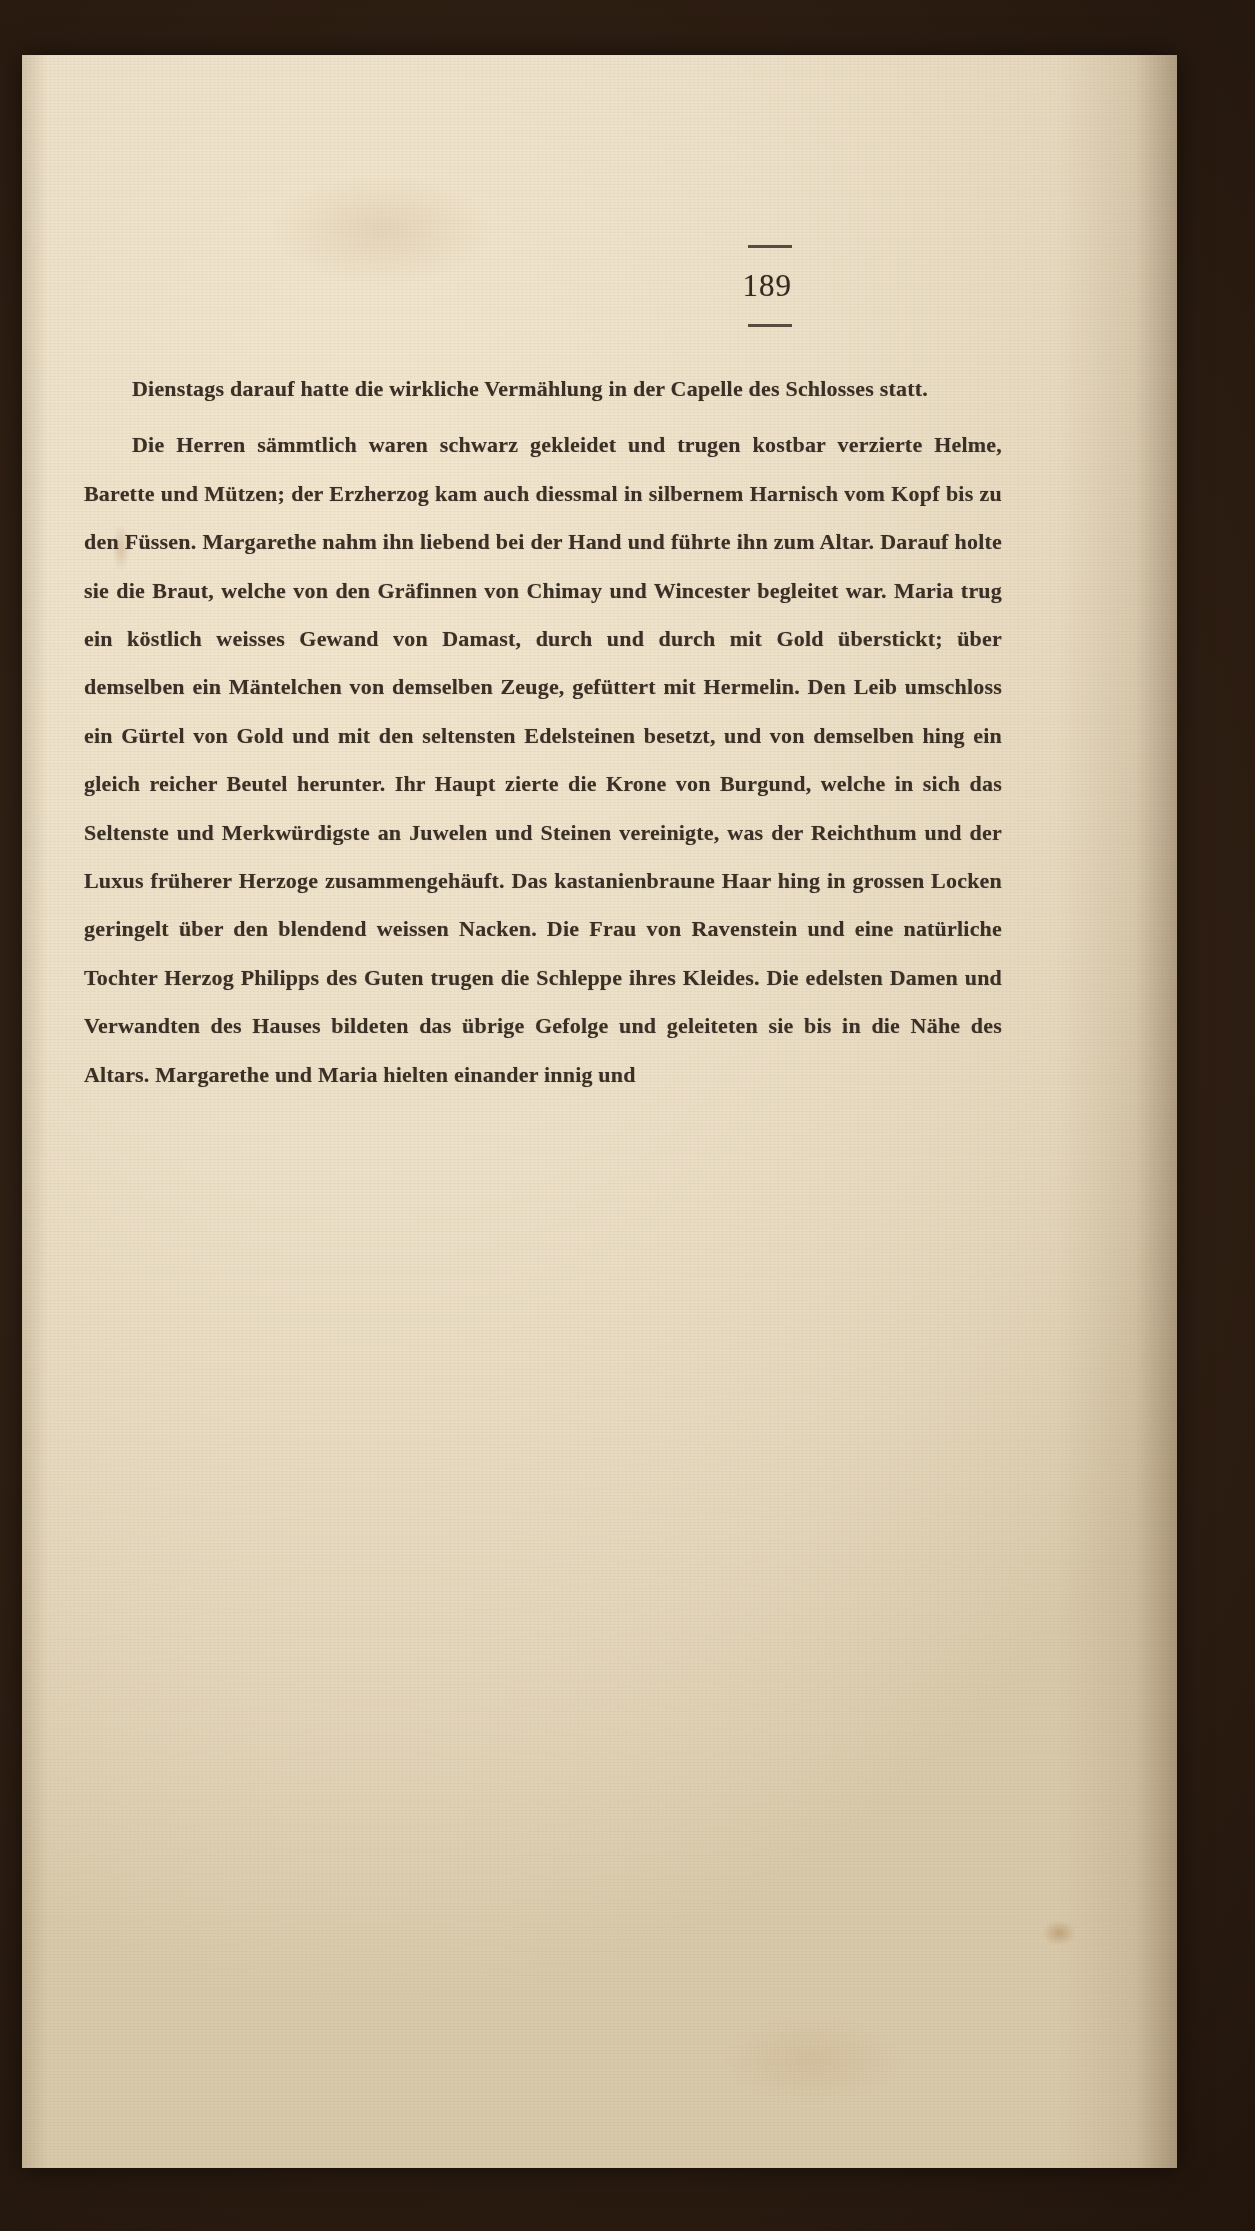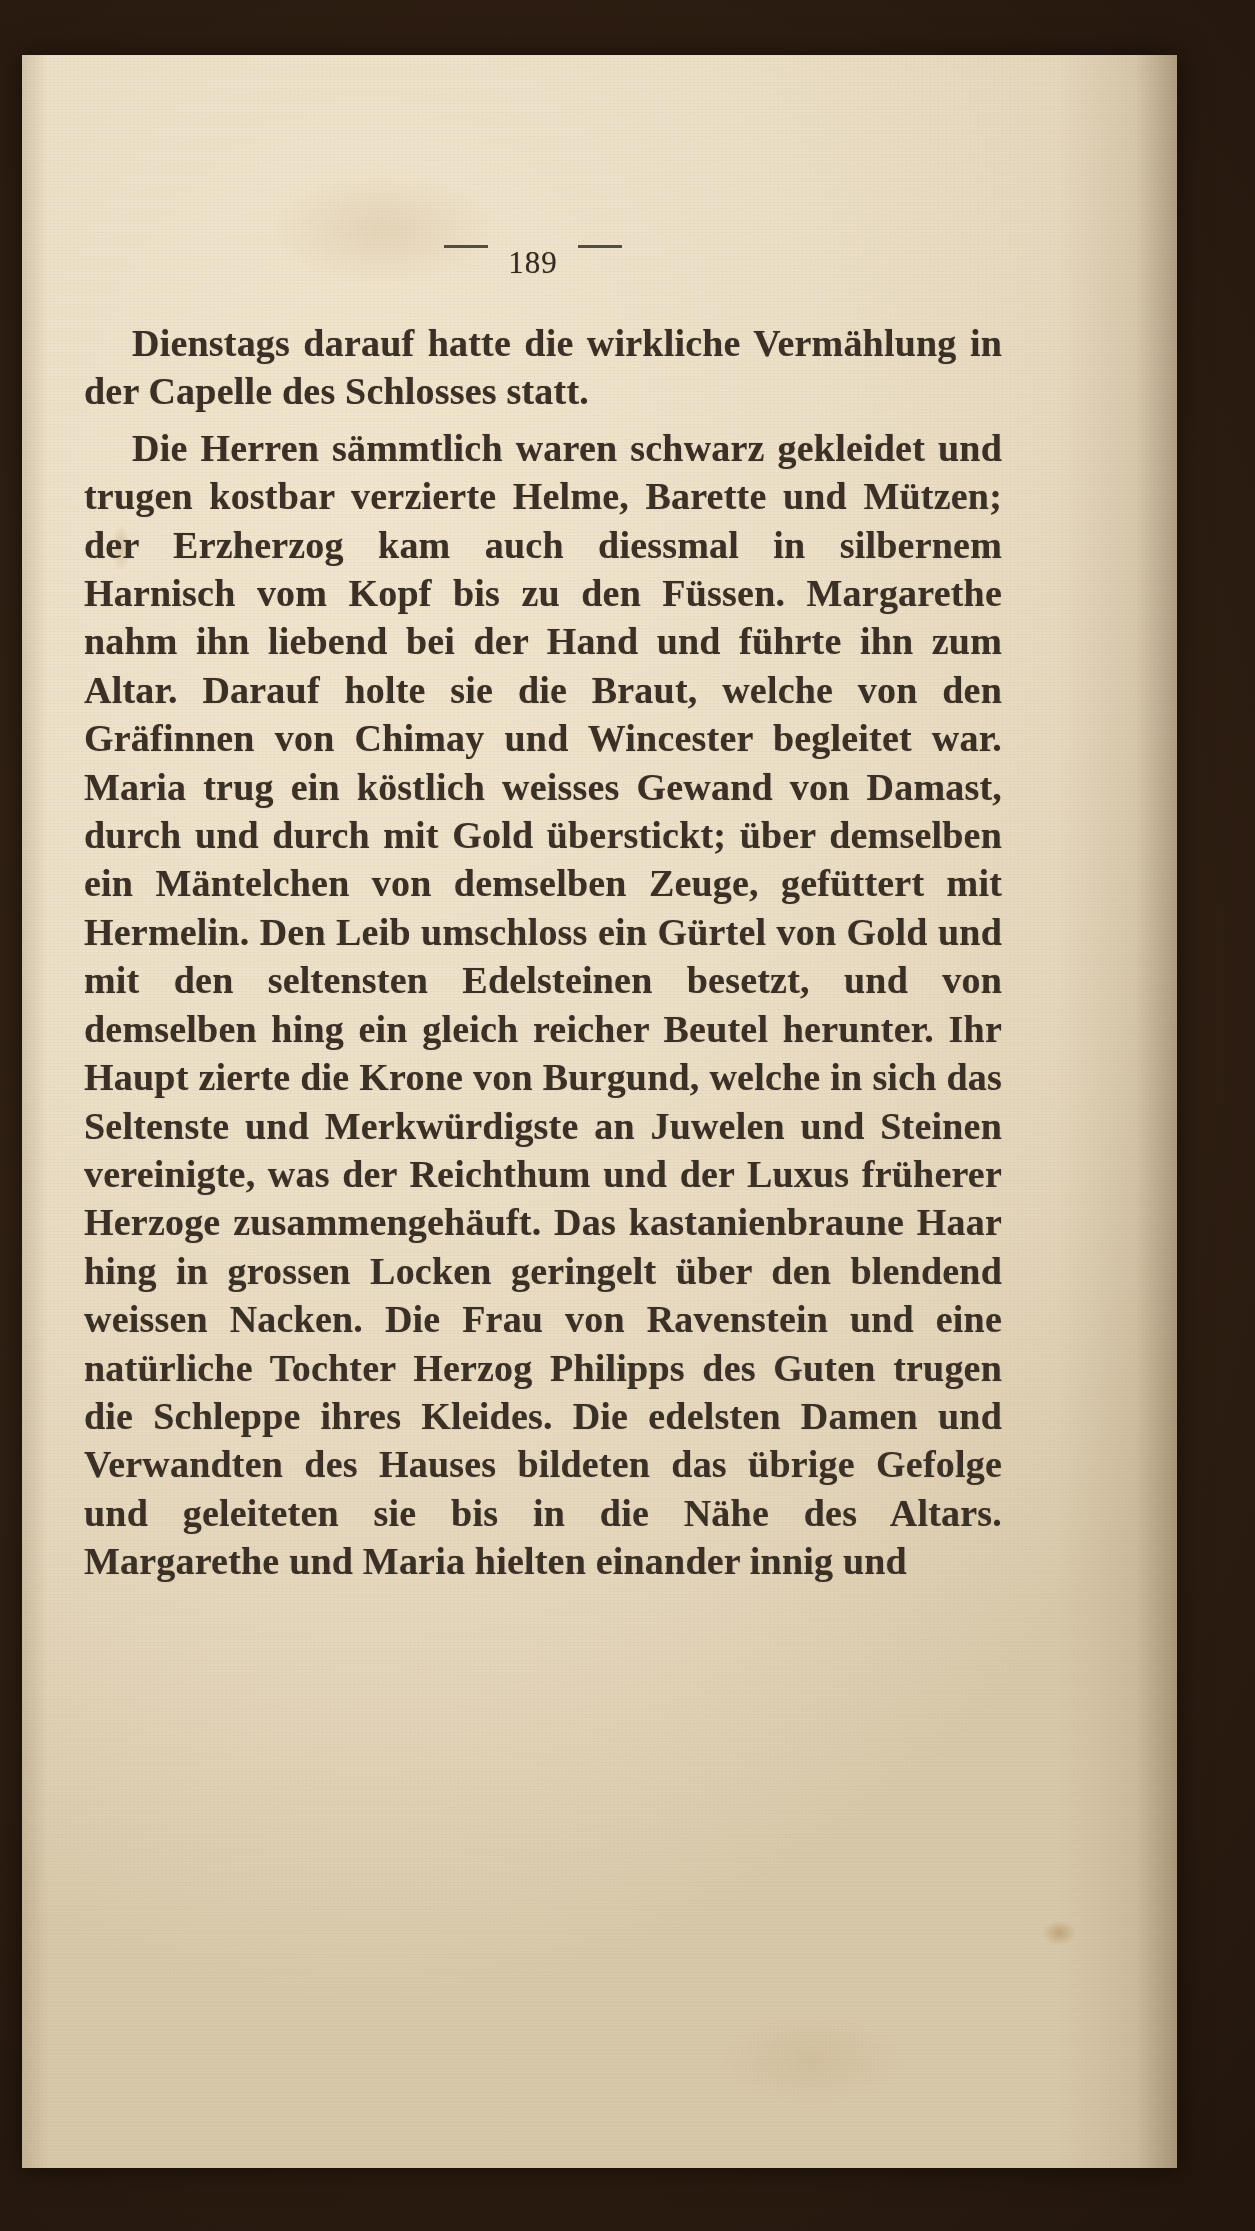--- a/index.html
+++ b/index.html
@@ -70,26 +70,27 @@
   
   #textblock {
     position: absolute;
     left: 62px;
     top: 190px;
     width: 918px;
   }
 
   .folio {
     display: flex;
-    align-items: flex-start;
+    align-items: flex-end;
     justify-content: center;
     gap: 20px;
     margin: 0 0 38px 0;
     padding-left: 190px;
     padding-right: 210px;
+    flex-direction: column;
   }
   .folio .rule {
     display: block;
     width: 44px;
     height: 3px;
     background: #3c3228;
     opacity: 0.85;
   }
   .folio .num {
     font-family: "Liberation Serif", serif;
@@ -97,21 +98,21 @@
     letter-spacing: 1px;
     color: #332a20;
   }
 
   .para {
     margin: 0;
     text-align: justify;
     text-justify: inter-word;
     font-family: "Liberation Serif", serif;
     font-weight: bold;
-    font-size: 38px;
+    font-size: 22px;
     line-height: 48.4px;
     color: #3b3026;
     letter-spacing: 0.2px;
     text-indent: 48px;
     -webkit-font-smoothing: none;
   }
   .para + .para { margin-top: 8px; }
   .para:last-child { text-align: justify; }
 
   

